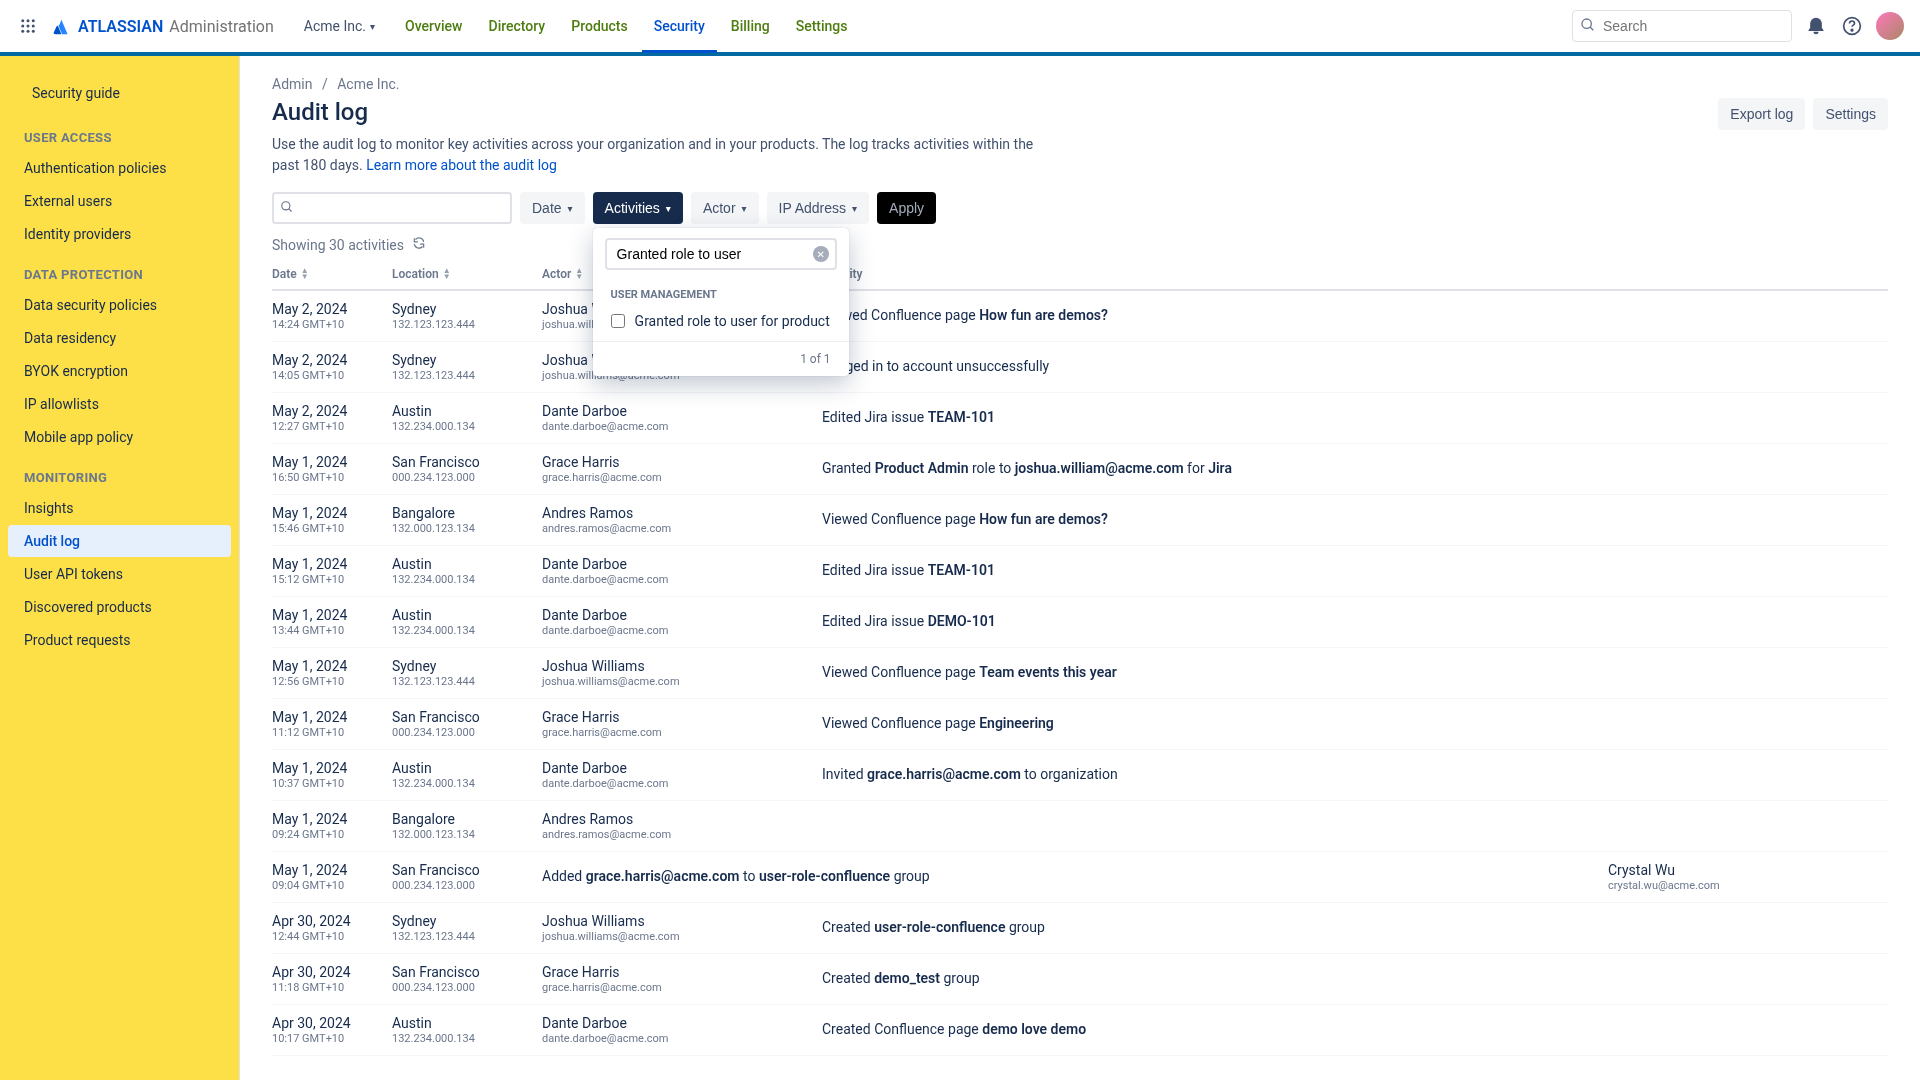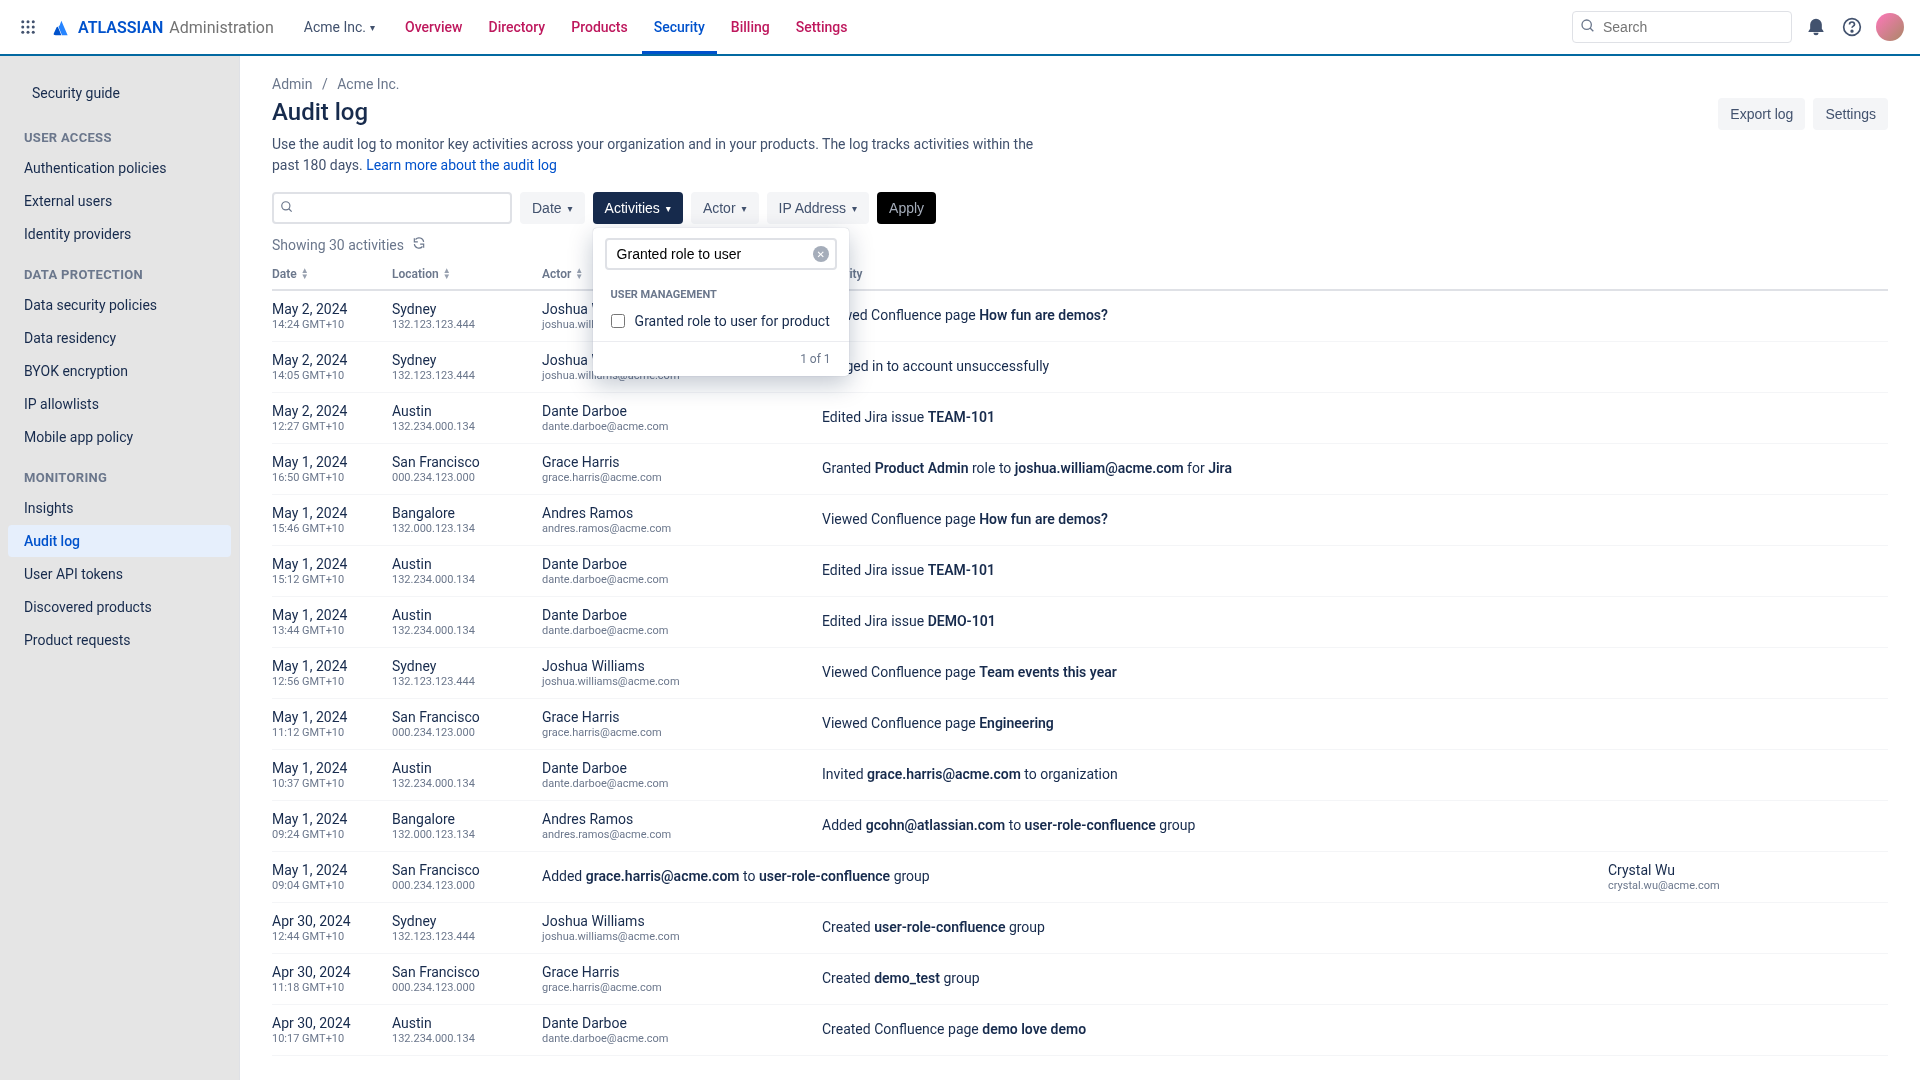--- a/index.html
+++ b/index.html
@@ -1,39 +1,39 @@
 <!DOCTYPE html>
 <html><head>
 <meta charset="utf-8">
 <style>
 * { box-sizing: border-box; margin: 0; padding: 0; }
 body { font-family: -apple-system, BlinkMacSystemFont, "Segoe UI", Roboto, sans-serif; font-size: 14px; color: #172B4D; background: #fff; }
 a { text-decoration: none; color: inherit; }
 
 
-.topnav { height: 56px; border-bottom: 2px solid #0369a1; display: flex; align-items: center; padding: 0 16px; }
+.topnav { height: 56px; border-bottom: 4px solid #0369a1; display: flex; align-items: center; padding: 0 16px; }
 .app-switcher { width: 24px; height: 24px; display: flex; align-items: center; justify-content: center; margin-right: 12px; cursor: pointer; }
 .logo-wrap { display: flex; align-items: center; gap: 6px; color: #0052CC; margin-right: 20px; }
 .logo-mark { width: 20px; height: 20px; }
 .logo-text { font-size: 16px; font-weight: 600; }
 .logo-admin { color: #737373; font-weight: 400; }
 .org-selector { display: flex; align-items: center; gap: 4px; padding: 6px 10px; border-radius: 4px; cursor: pointer; color: #42526E; }
 .nav-tabs { display: flex; gap: 2px; margin-left: 8px; }
-.nav-tab { padding: 18px 12px 16px; color: #be185d; font-weight: 500; border-bottom: 3px solid transparent; cursor: pointer; }
+.nav-tab { padding: 18px 12px 16px; color: #4d7c0f; font-weight: 500; border-bottom: 3px solid transparent; cursor: pointer; }
 .nav-tab.active { color: #0052CC; border-bottom-color: #0052CC; }
 .topnav-right { margin-left: auto; display: flex; align-items: center; gap: 12px; }
 .search-global { position: relative; }
 .search-global input { width: 220px; height: 32px; padding: 0 10px 0 30px; border: 1px solid #DFE1E6; border-radius: 4px; font-size: 14px; background: #fff; }
 .search-global .icon { position: absolute; left: 8px; top: 7px; color: #6B778C; }
 .icon-btn { width: 24px; height: 24px; color: #42526E; cursor: pointer; display: flex; align-items: center; justify-content: center; }
 .avatar { width: 28px; height: 28px; border-radius: 50%; background: linear-gradient(135deg,#f7b,#a86); cursor: pointer; }
 
 
 .layout { display: flex; height: calc(100vh - 56px); }
-.sidebar { width: 240px; border-right: 1px solid #DFE1E6; background: #e5e5e5; padding-top: 16px; overflow-y: auto; }
+.sidebar { width: 240px; border-right: 1px solid #DFE1E6; background: #fde047; padding-top: 16px; overflow-y: auto; }
 .side-top { padding: 4px 8px; }
 .side-link { display: block; padding: 8px 16px; color: #172B4D; border-radius: 4px; margin: 1px 8px; cursor: pointer; }
 .side-link.active { background: #E6EFFC; color: #0052CC; font-weight: 500; }
 .side-group-label { font-size: 13px; font-weight: 700; color: #6B778C; padding: 16px 24px 6px; letter-spacing: 0.3px; }
 
 
 .main { flex: 1; padding: 20px 32px; overflow-y: auto; position: relative; }
 .breadcrumb { font-size: 14px; color: #6B778C; margin-bottom: 6px; }
 .breadcrumb .sep { margin: 0 6px; }
 .page-header { display: flex; align-items: flex-start; justify-content: space-between; }
@@ -420,21 +420,20 @@
             <div class="d2">09:24 GMT+10</div>
           </div>
           <div class="cell col-loc">
             <div class="d1">Bangalore</div>
             <div class="d2">132.000.123.134</div>
           </div>
           <div class="cell col-actor">
             <div class="d1">Andres Ramos</div>
             <div class="d2">andres.ramos@acme.com</div>
           </div>
-          <div class="cell col-act activity">Added <b>gcohn@atlassian.com</b> to <b>user-role-confluence</b> group</div>
         </div>
         <div class="row">
           <div class="cell col-date">
             <div class="d1">May 1, 2024</div>
             <div class="d2">09:04 GMT+10</div>
           </div>
           <div class="cell col-loc">
             <div class="d1">San Francisco</div>
             <div class="d2">000.234.123.000</div>
           </div>

